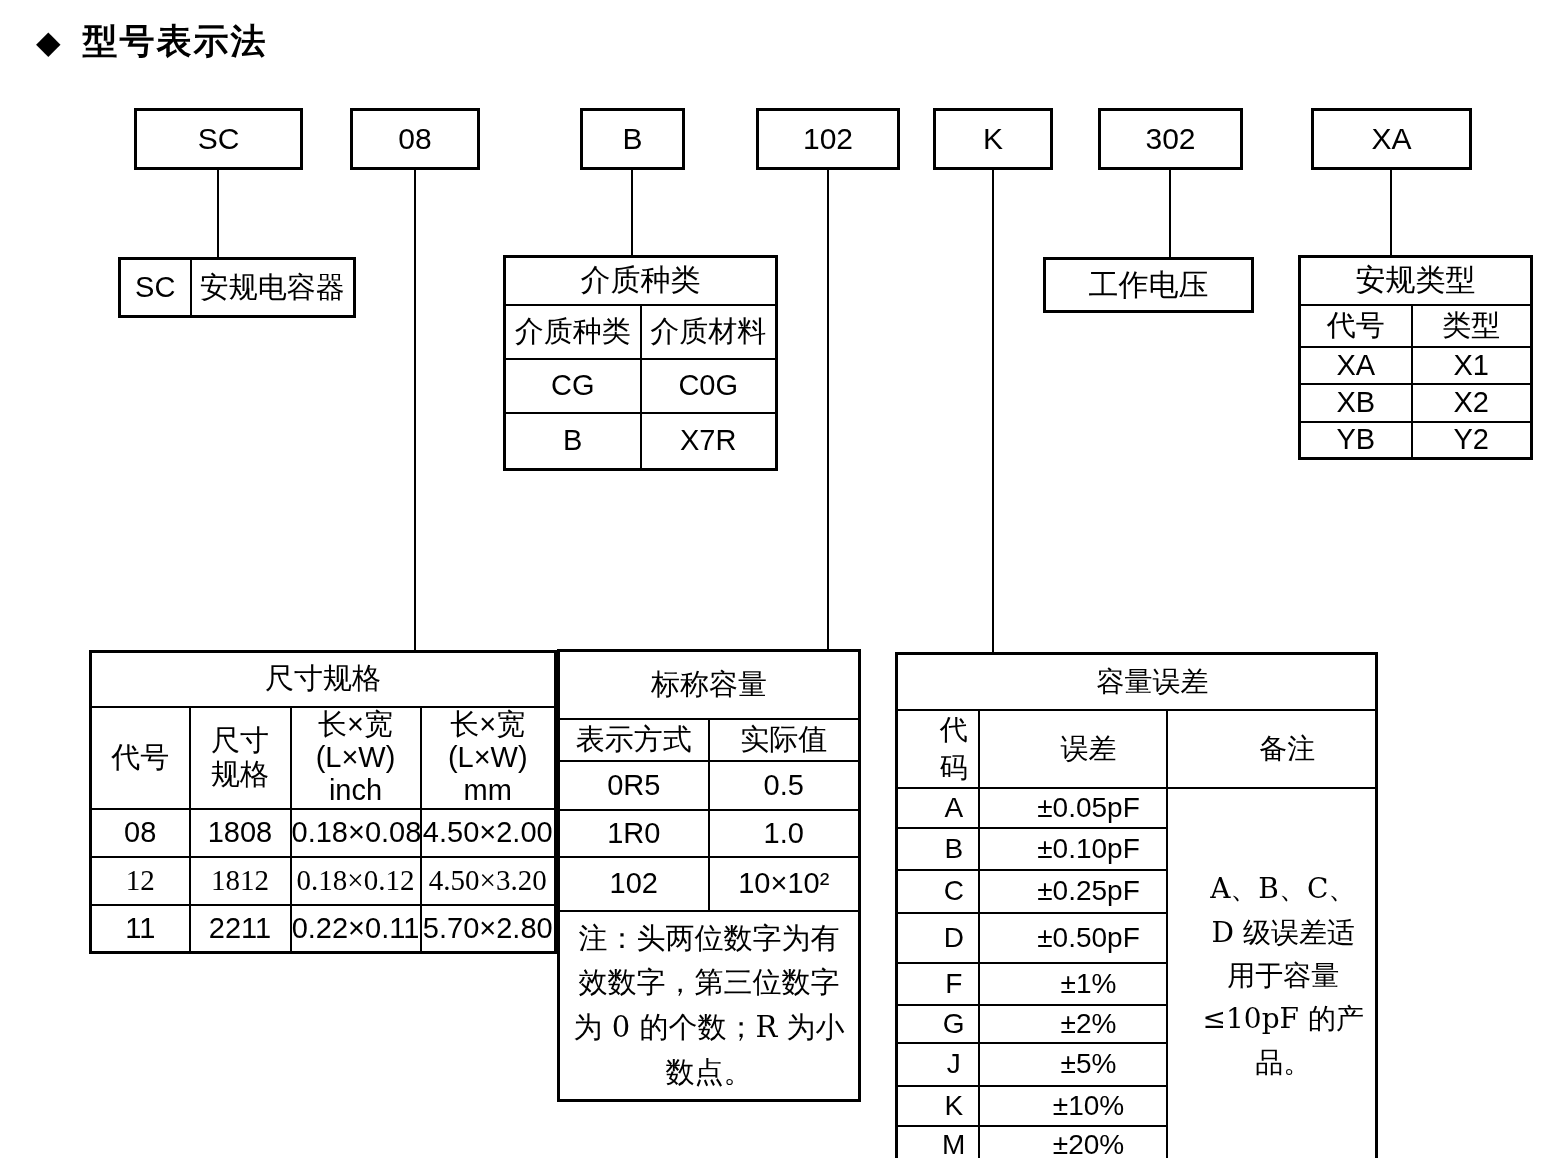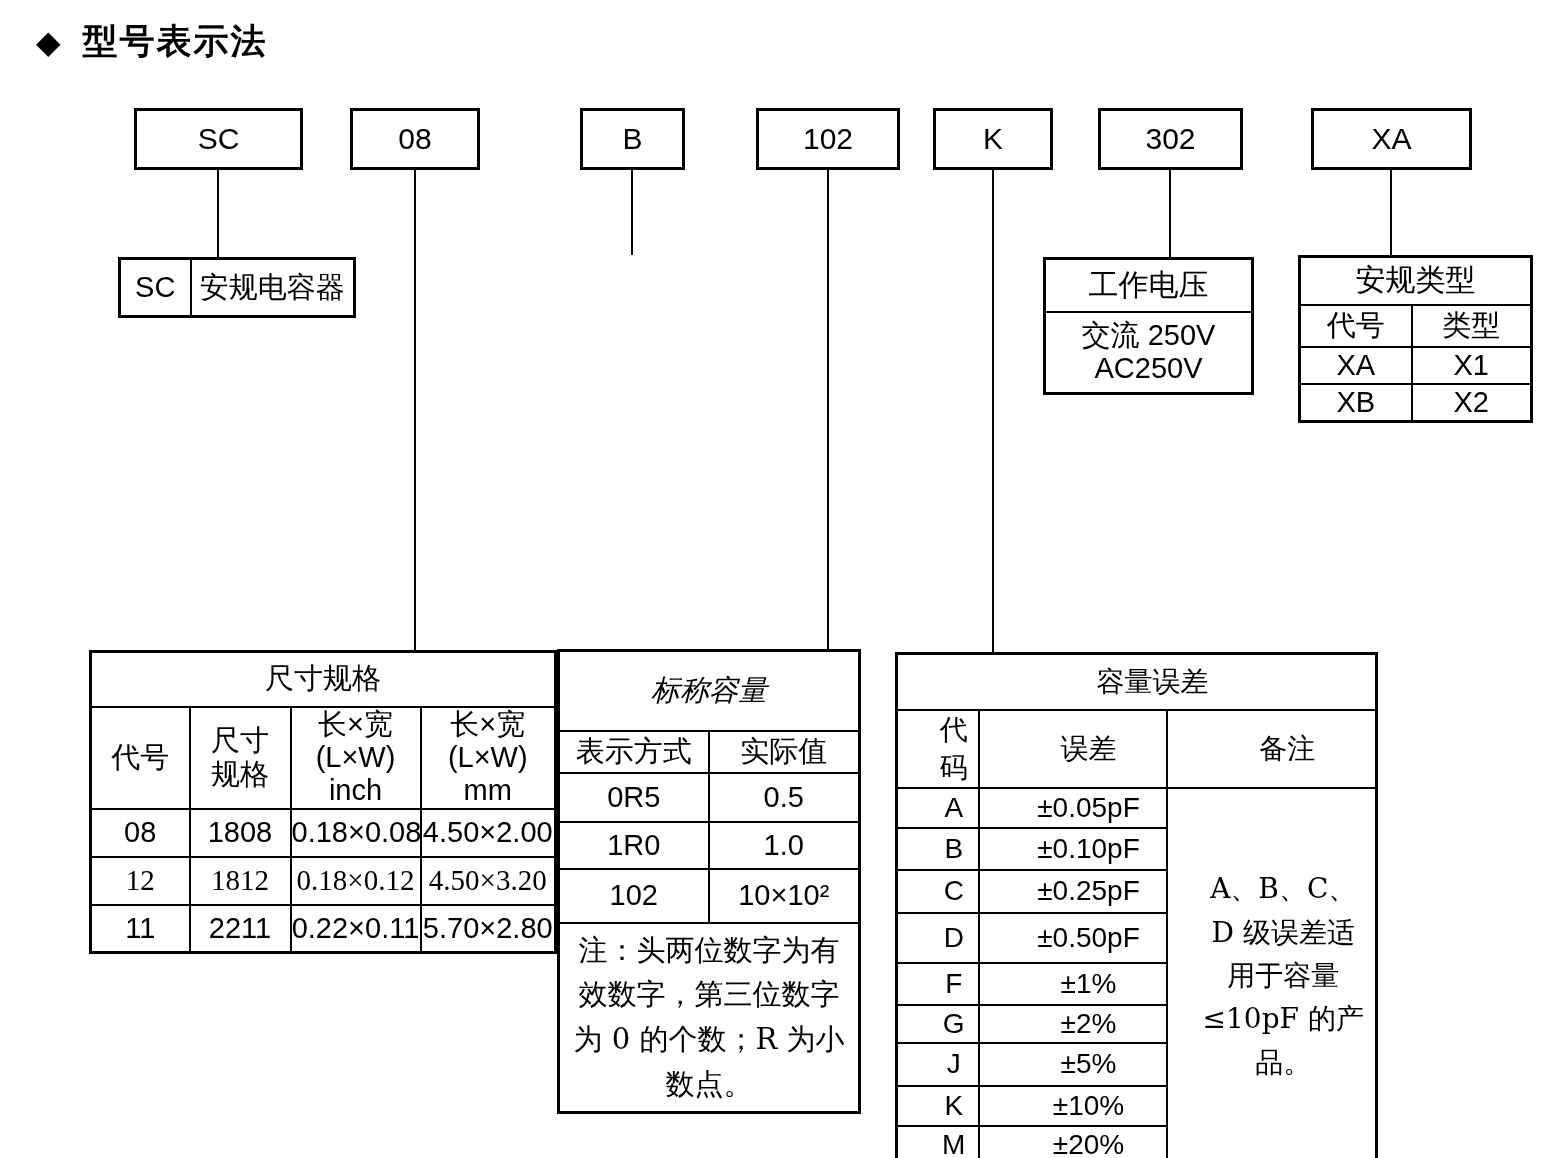--- a/index.html
+++ b/index.html
@@ -63,32 +63,51 @@
         <col style="width:164px">
       </colgroup>
     <tbody>
         <tr style="height:58px;">
       <td>SC</td>
       <td>安规电容器</td>
     </tr>
   </tbody>
     </table>
 
+  <table id="dielectric-table" style="left:503px;top:255px;width:272px;">
+    <colgroup>
+        <col style="width:136px">
+        <col style="width:136px">
+      </colgroup>
+    <tbody>
+        <tr style="height:48px;">
+          <td colspan="2" class="th">介质种类</td>
+        </tr>
+    <tr style="height:54px;">
+      <td>介质种类</td>
+      <td>介质材料</td>
+    </tr>
+    <tr style="height:54px;">
+      <td>CG</td>
+      <td>C0G</td>
+    </tr>
+    <tr style="height:57px;">
+      <td>B</td>
+      <td>X7R</td>
+    </tr>
+  </tbody>
+    </table>
 
   <table id="voltage-table" style="left:1043px;top:257px;width:208px;">
     <colgroup>
         <col style="width:208px">
       </colgroup>
     <tbody>
         <tr style="height:53px;">
           <td class="th">工作电压</td>
-        </tr>
-    <tr style="height:82px;">
-          <td class="pre">交流 250V
-AC250V</td>
         </tr>
   </tbody>
     </table>
 
   <table id="safety-table" style="left:1298px;top:255px;width:232px;">
     <colgroup>
         <col style="width:112px">
         <col style="width:120px">
       </colgroup>
     <tbody>
@@ -99,20 +118,24 @@
       <td>代号</td>
       <td>类型</td>
     </tr>
     <tr style="height:37px;">
       <td>XA</td>
       <td>X1</td>
     </tr>
     <tr style="height:38px;">
       <td>XB</td>
       <td>X2</td>
+    </tr>
+    <tr style="height:37px;">
+      <td>YB</td>
+      <td>Y2</td>
     </tr>
   </tbody>
     </table>
 
   <table id="size-table" style="left:89px;top:650px;width:465px;">
     <colgroup>
         <col style="width:99px">
         <col style="width:101px">
         <col style="width:130px">
         <col style="width:135px">
@@ -152,21 +175,21 @@
     </tr>
   </tbody>
     </table>
 
   <table id="capacity-table" style="left:557px;top:649px;width:301px;">
     <colgroup>
         <col style="width:150px">
         <col style="width:151px">
       </colgroup>
     <tbody>
-        <tr style="height:80px;font-style:italic;">
+        <tr style="height:68px;">
           <td colspan="2" class="th">标称容量</td>
         </tr>
     <tr style="height:42px;">
       <td>表示方式</td>
       <td>实际值</td>
     </tr>
     <tr style="height:49px;">
       <td>0R5</td>
       <td>0.5</td>
     </tr>

